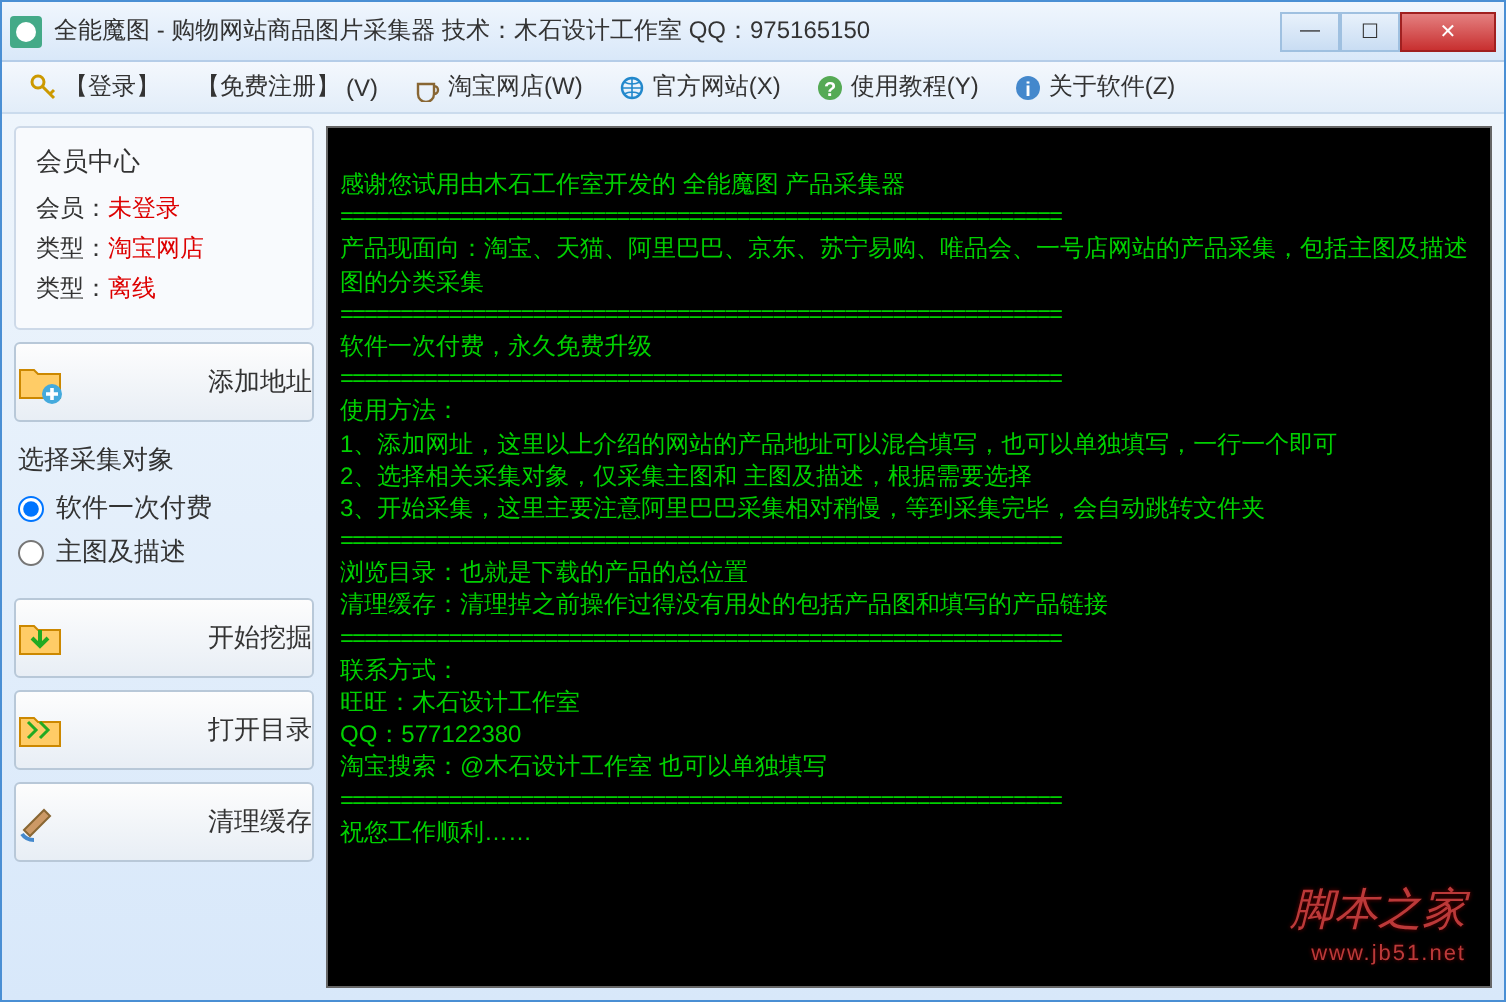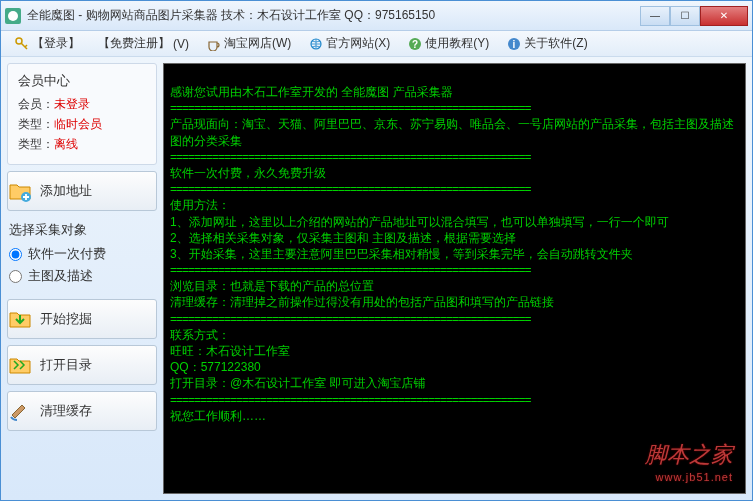--- a/index.html
+++ b/index.html
@@ -13,21 +13,21 @@
 .win-btn.close{width:48px;background:linear-gradient(to bottom,#e48080,#c83030);color:#fff;border-color:#a02020}
 .menubar{height:26px;display:flex;align-items:center;padding:10px 6px;gap:2px;background:linear-gradient(to bottom,#f4f8fd,#e2edf9);border-bottom:1px solid #cadbed}
 .menu-item{display:flex;align-items:center;gap:3px;padding:2px 8px;font-size:12px;color:#333;cursor:pointer}
 .key-icon{width:14px;height:14px}
 .content{flex:1;display:flex;padding:6px;gap:6px;background:linear-gradient(to bottom,#eef5fc,#d8e8fa)}
 .sidebar{width:150px;display:flex;flex-direction:column;gap:6px}
 .panel{background:#f8fafd;border:1px solid #cdd9e8;border-radius:3px;padding:8px 10px}
 .panel-title{font-size:13px;color:#333;margin-bottom:6px}
 .info-line{font-size:12px;color:#333;margin-bottom:3px}
 .info-line .red{color:#d00}
-.btn{height:40px;background:linear-gradient(to bottom,#fdfdfd,#e8eef5);border:1px solid #b8c8d8;border-radius:3px;display:flex;align-items:center;justify-content:flex-start;gap:8px;font-size:13px;color:#333;cursor:pointer}
+.btn{height:40px;background:linear-gradient(to bottom,#fdfdfd,#e8eef5);border:1px solid #b8c8d8;border-radius:3px;display:flex;align-items:center;justify-content:space-between;gap:8px;font-size:13px;color:#333;cursor:pointer}
 .btn svg{width:24px;height:24px}
 .radio-group{padding:4px 2px}
 .radio-item{display:flex;align-items:center;gap:6px;font-size:13px;color:#333;margin:4px 0;cursor:pointer}
 .radio-item input{margin:0}
 .console{flex:1;background:#000;border:1px solid #666;overflow-y:auto;padding:20px 6px;font-size:12px;line-height:1.35;color:#00d000;font-family:SimSun,monospace;position:relative}
 .console .sep{color:#00d000;letter-spacing:-1px;white-space:nowrap;overflow:hidden}
 .watermark{position:absolute;right:12px;bottom:8px;color:#d44;font-size:22px;font-style:italic;font-weight:normal;opacity:0.85;pointer-events:none;text-shadow:0 0 2px #800}
 .watermark .url{font-size:11px;color:#d44;display:block;text-align:right;font-style:normal;letter-spacing:1px}
 </style>
 </head>
@@ -88,21 +88,21 @@
       <span>关于软件(Z)</span>
     </div>
   </div>
 
   <div class="content">
     <div class="sidebar">
 
       <div class="panel">
         <div class="panel-title">会员中心</div>
         <div class="info-line"><span>会员：</span><span class="red">未登录</span></div>
-        <div class="info-line"><span>类型：</span><span class="red">临时会员</span></div>
+        <div class="info-line"><span>类型：</span><span class="red">淘宝网店</span></div>
         <div class="info-line"><span>类型：</span><span class="red">离线</span></div>
       </div>
 
       <div class="btn">
         <svg viewBox="0 0 24 24">
             <path d="M2 6 h7 l2 2 h11 v12 h-20 z" fill="#fc6" stroke="#c80"></path>
             <circle cx="18" cy="18" r="5" fill="#4ad"></circle>
             <path d="M18 15 v6 M15 18 h6" stroke="#fff" stroke-width="1.8"></path>
           </svg>
         <span>添加地址</span>
@@ -158,21 +158,21 @@
       <div>1、添加网址，这里以上介绍的网站的产品地址可以混合填写，也可以单独填写，一行一个即可</div>
       <div>2、选择相关采集对象，仅采集主图和 主图及描述，根据需要选择</div>
       <div>3、开始采集，这里主要注意阿里巴巴采集相对稍慢，等到采集完毕，会自动跳转文件夹</div>
       <div class="sep">============================================================</div>
       <div>浏览目录：也就是下载的产品的总位置</div>
       <div>清理缓存：清理掉之前操作过得没有用处的包括产品图和填写的产品链接</div>
       <div class="sep">============================================================</div>
       <div>联系方式：</div>
       <div>旺旺：木石设计工作室</div>
       <div>QQ：577122380</div>
-      <div>打开目录：@木石设计工作室 即可进入淘宝店铺</div>
+      <div>淘宝搜索：@木石设计工作室 也可以单独填写</div>
       <div class="sep">============================================================</div>
       <div>祝您工作顺利……</div>
       <div class="watermark">
         <span>脚本之家</span>
         <span class="url">www.jb51.net</span>
       </div>
     </div>
   </div>
 </div>
 

